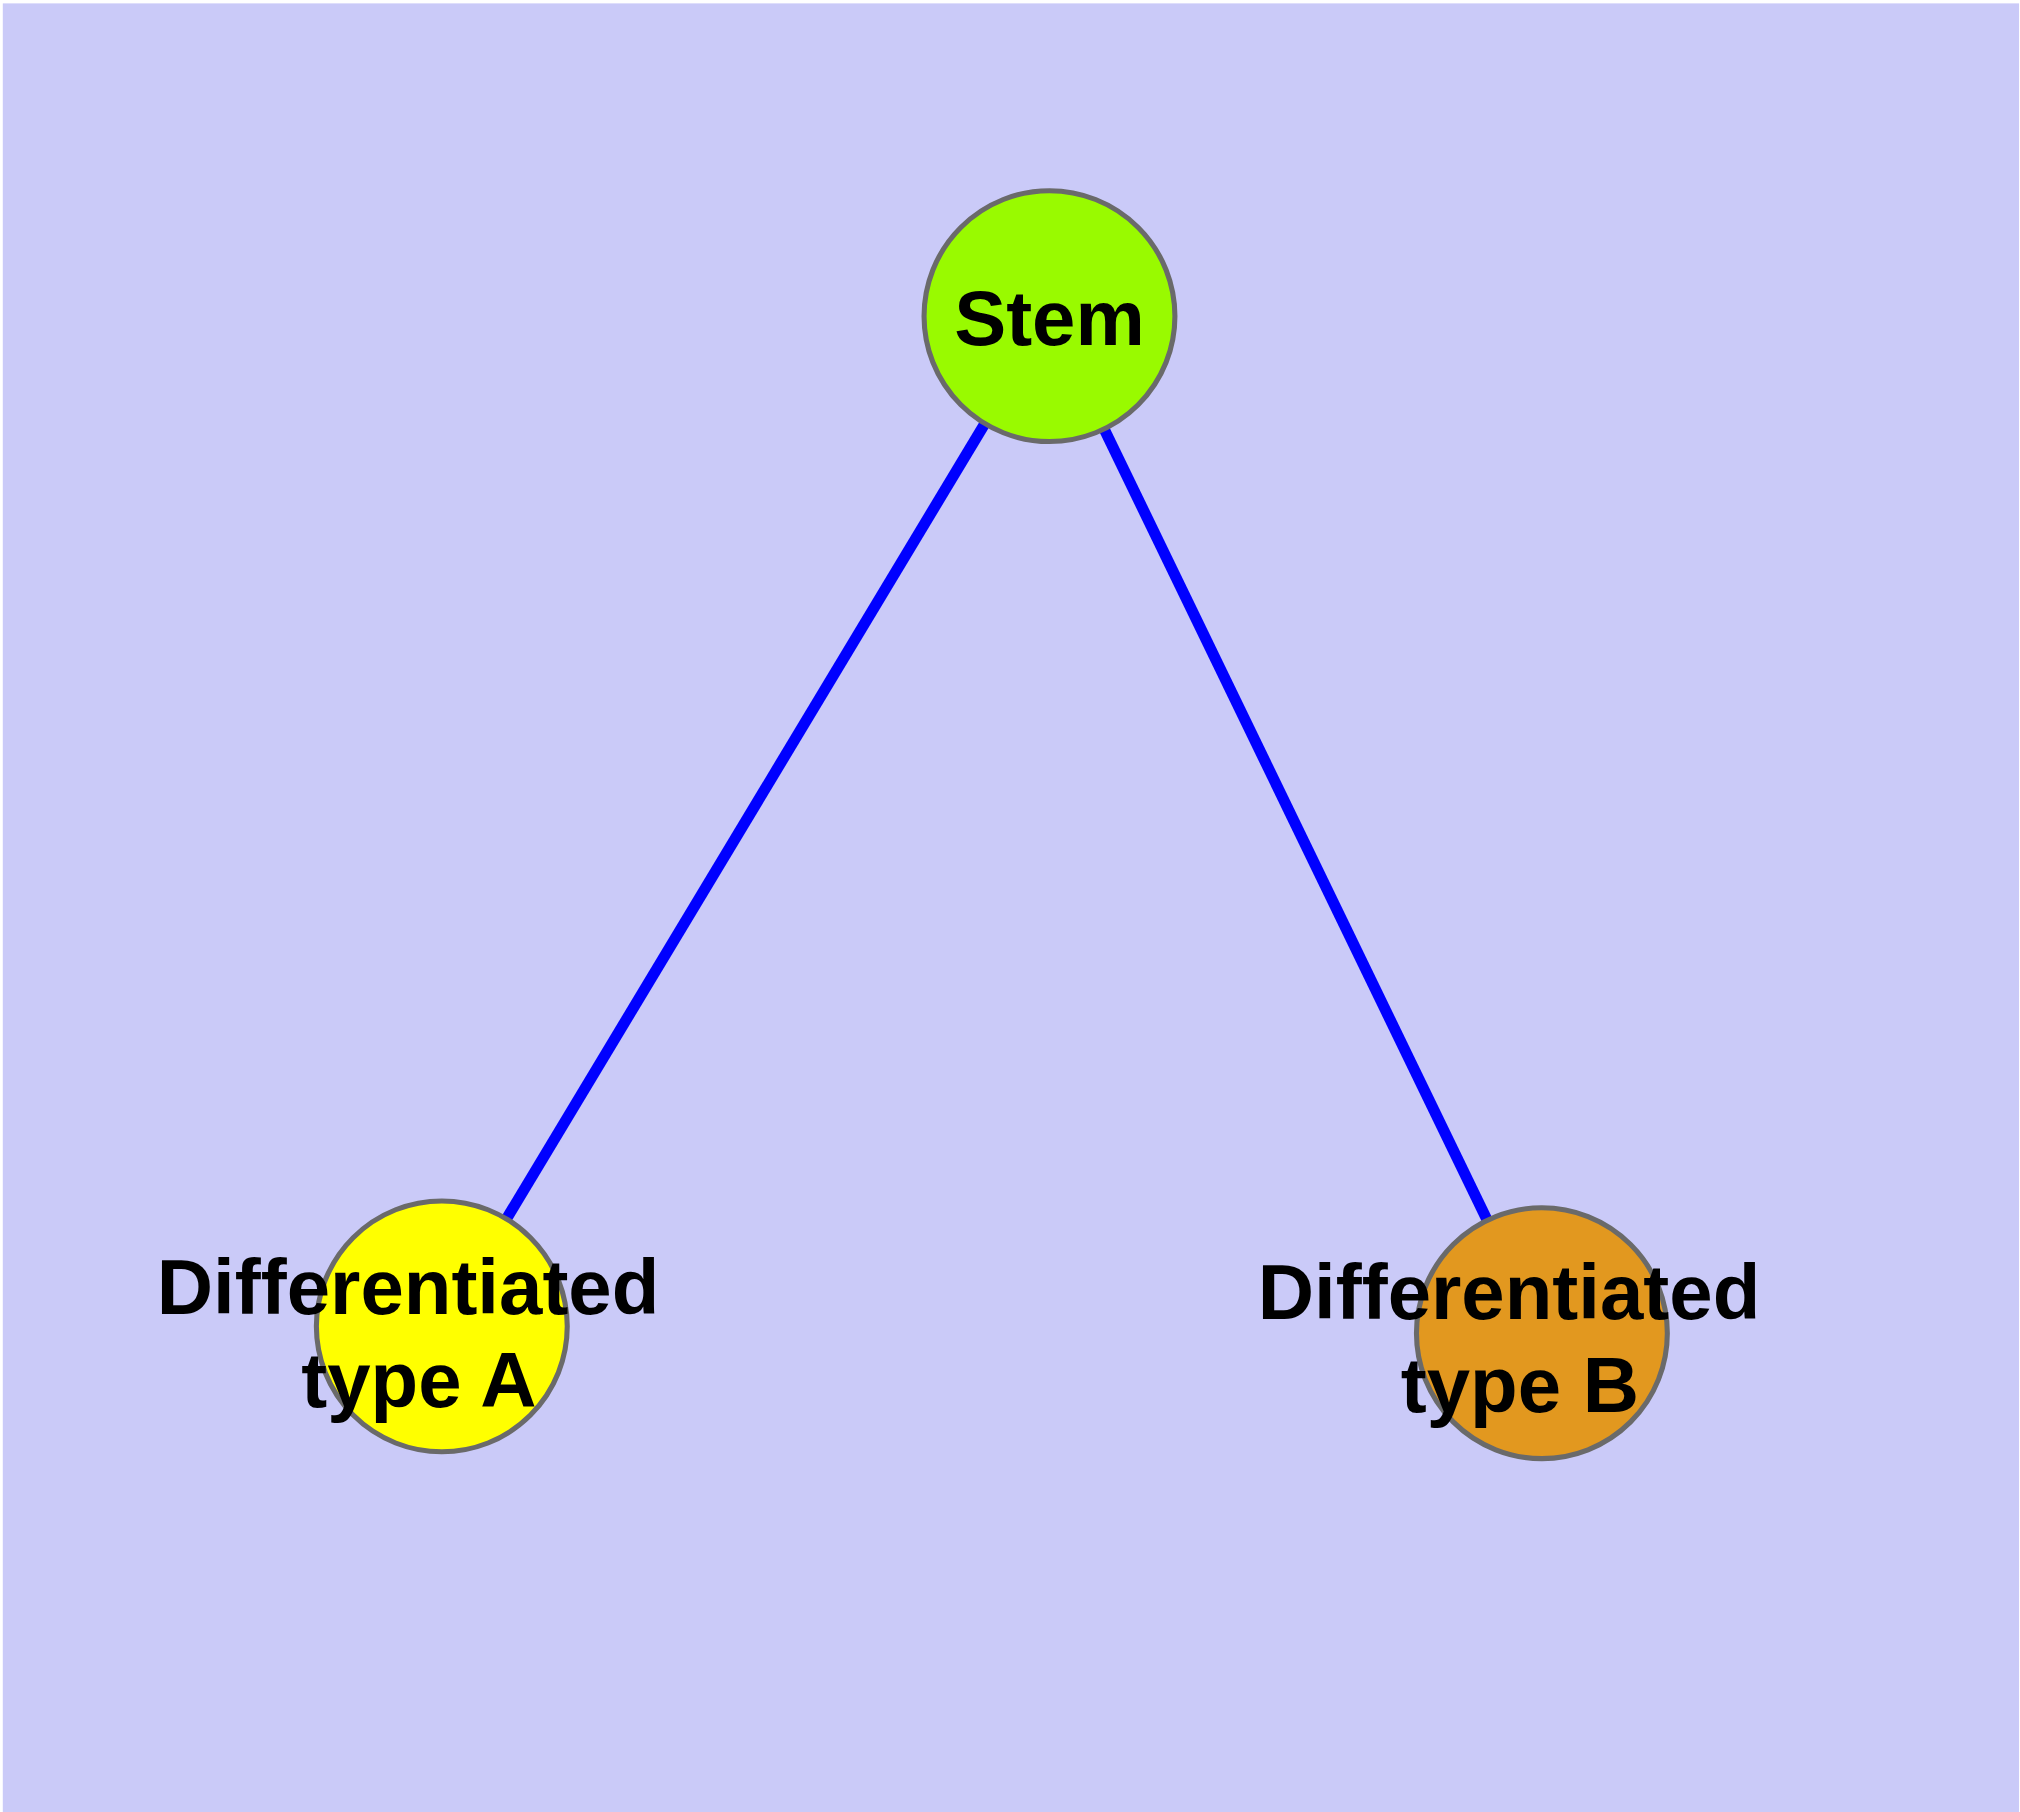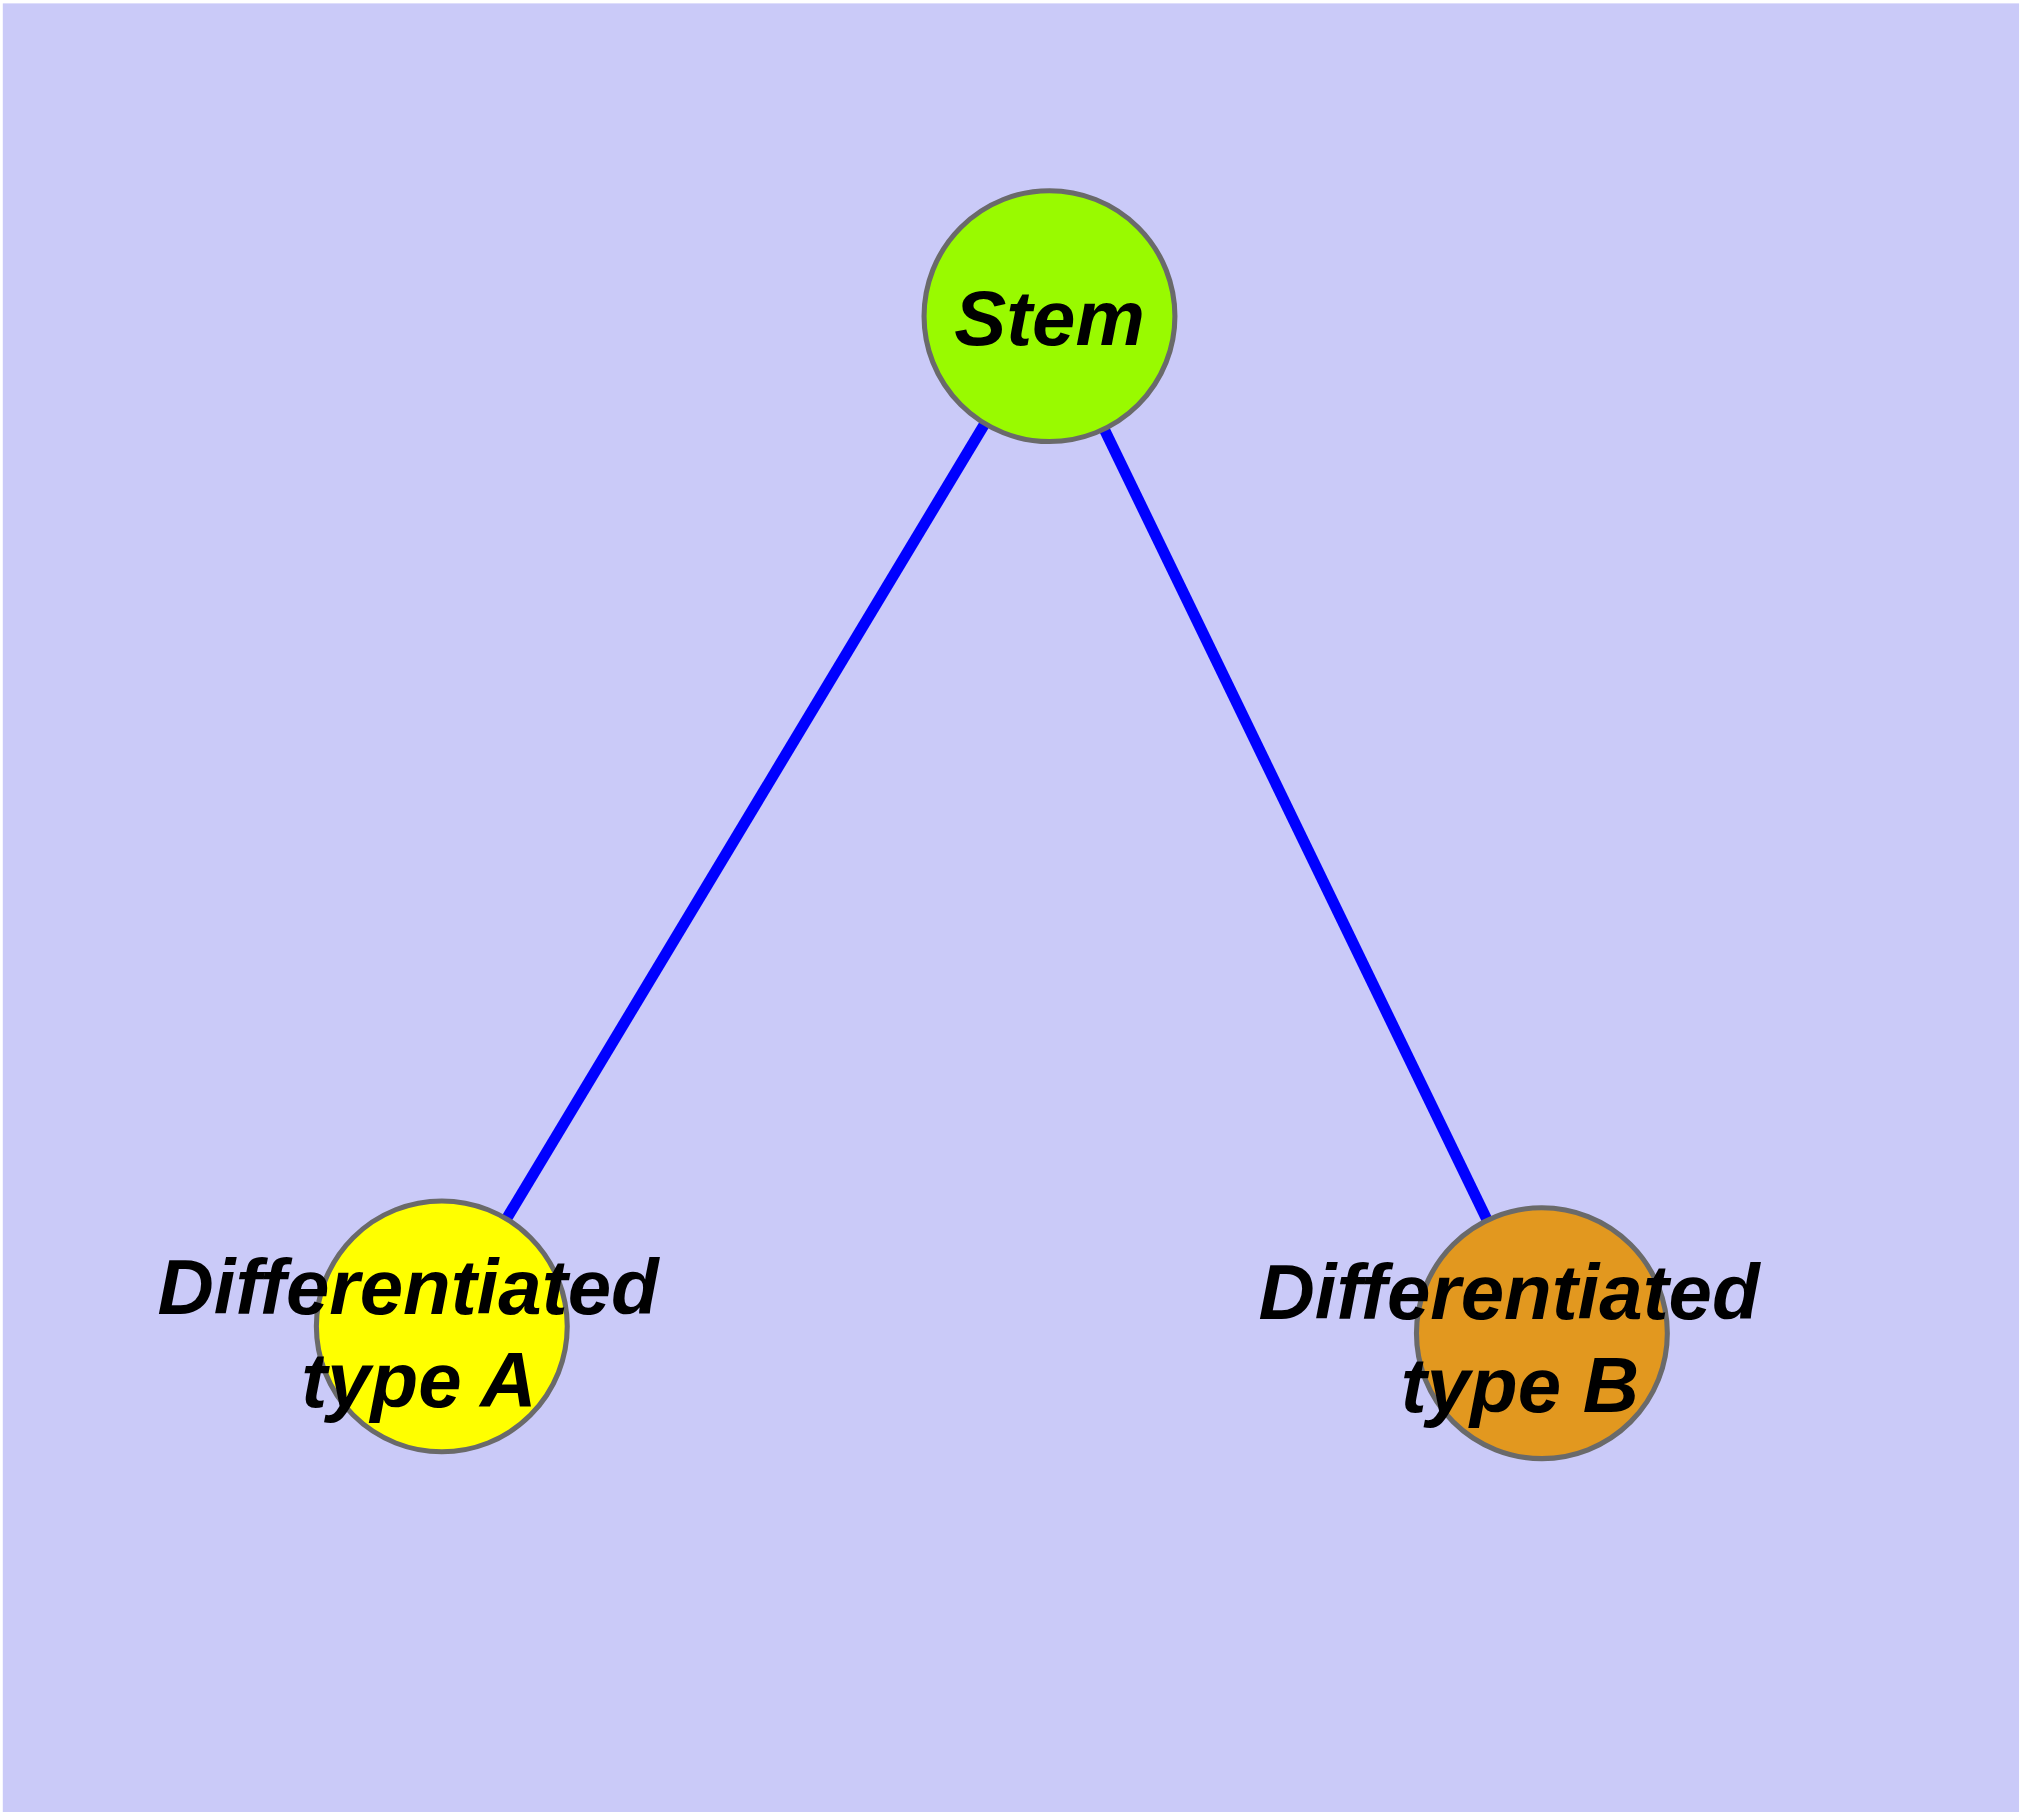--- a/index.html
+++ b/index.html
@@ -7,21 +7,20 @@
     padding: 0;
     background: #ffffff;
     width: 2021px;
     height: 1812px;
     overflow: hidden;
   }
   #stage {
     position: relative;
     width: 2021px;
     height: 1812px;
-    font-style: italic;
   }
   svg {
     display: block;
     width: 2021px;
     height: 1812px;
   }
   .node-label {
     font-family: "Liberation Sans", "DejaVu Sans", sans-serif;
     font-weight: bold;
     font-size: 92px;

